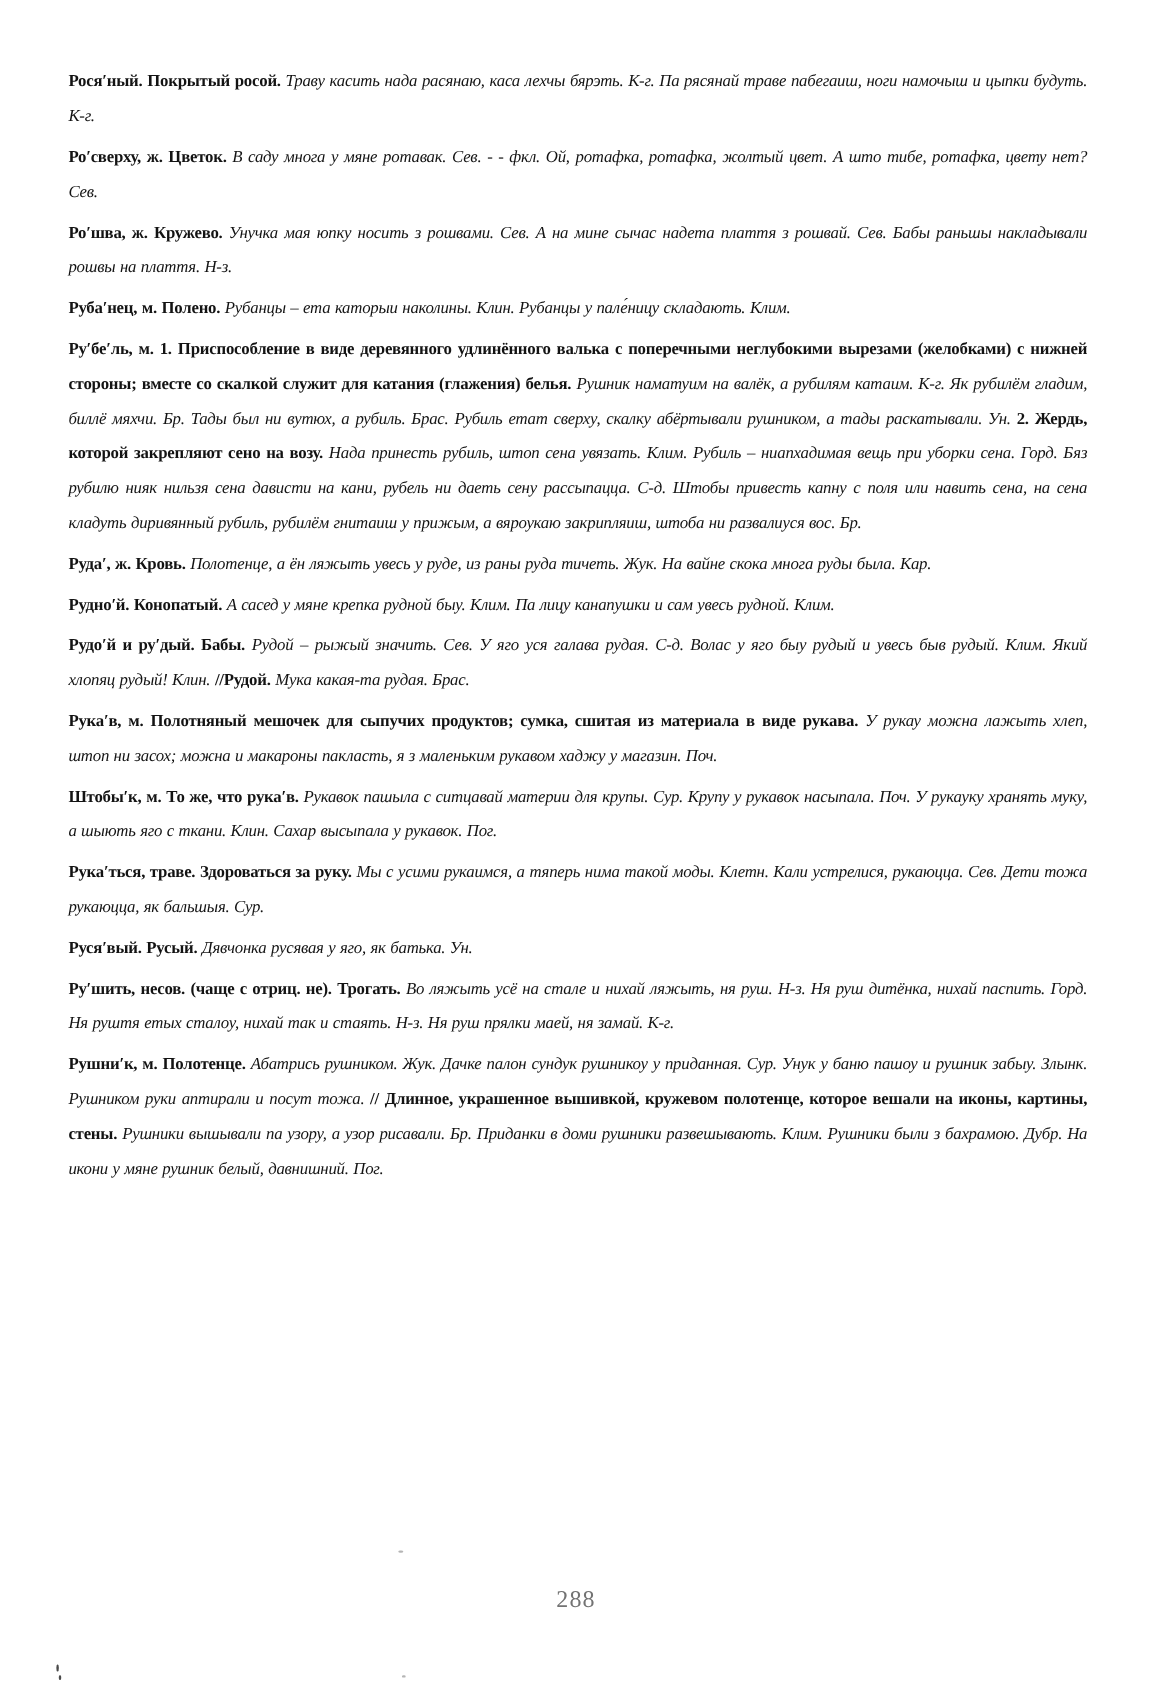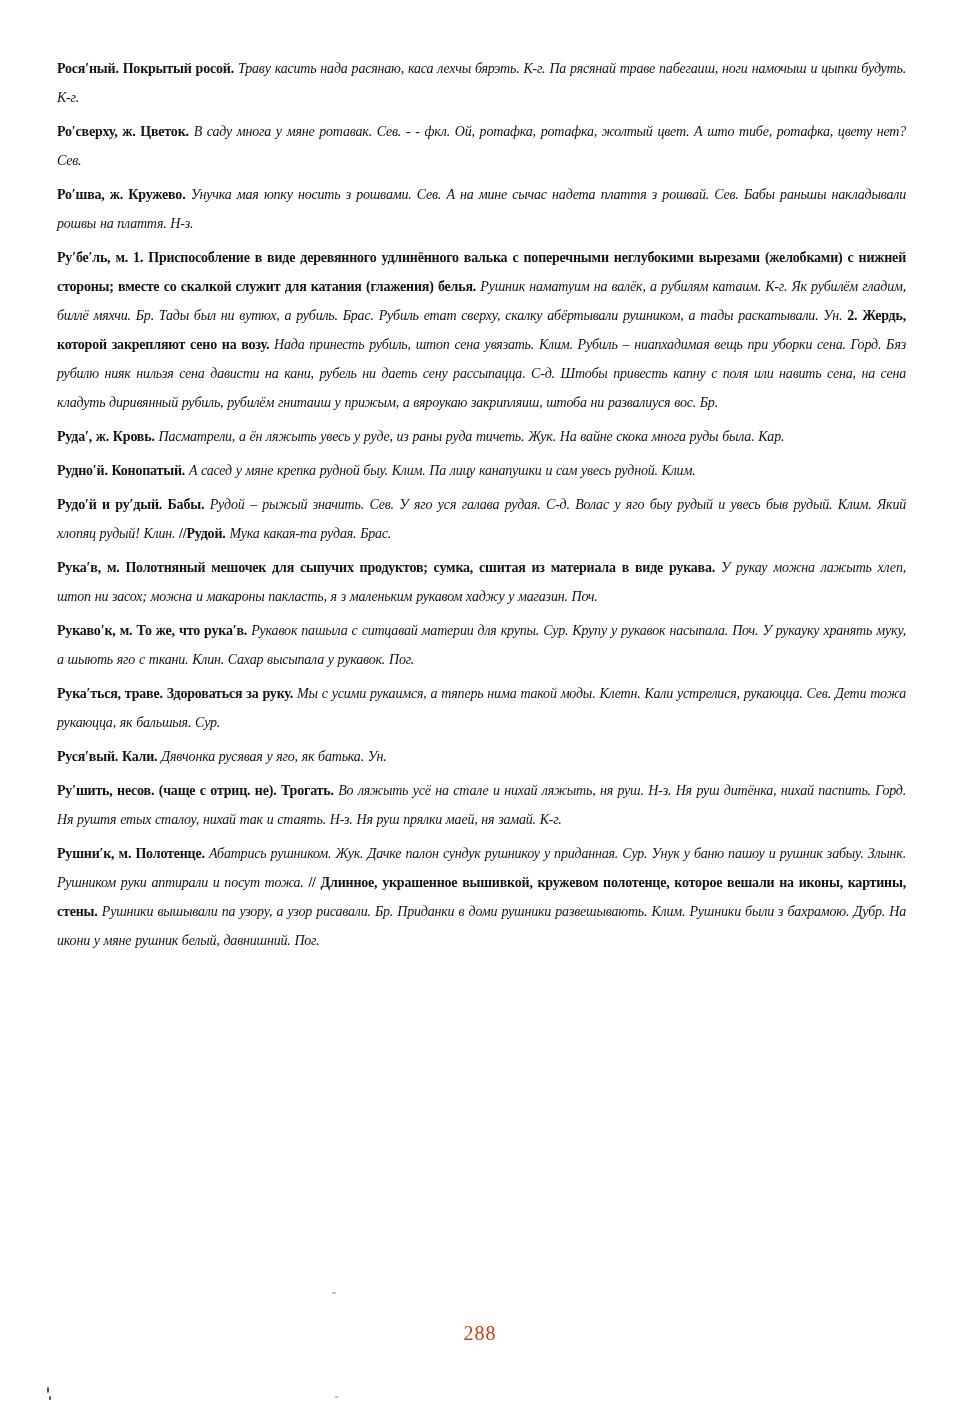--- a/index.html
+++ b/index.html
@@ -30,46 +30,47 @@
   .entry .b { font-weight: 700; font-style: normal; }
   .entry .i { font-style: italic; font-weight: 400; }
   .page-number {
     position: absolute;
     top: 1322px;
     left: 0;
     width: 100%;
     text-align: center;
     font-size: 20px;
     letter-spacing: 1px;
-    color: #c2410c;
+    color: #737373;
   }
   .speck {
     position: absolute;
     background: #4a4a4a;
     border-radius: 40%;
   }
   .speck.faint { background: #b5b5b5; }
 </style>
 </head>
 <body>
 
 <div class="page">
 
   <div class="text-block">
       <p class="entry"><span class="b">Рося′ный. Покрытый росой. </span><span class="i">Траву касить нада расянаю, каса лехчы бярэть. К-г. Па рясянай траве пабегаиш, ноги намочыш и цыпки будуть. К-г.</span></p>
       <p class="entry"><span class="b">Ро′сверху, ж. Цветок. </span><span class="i">В саду многа у мяне ротавак. Сев. - - фкл. Ой, ротафка, ротафка, жолтый цвет. А што тибе, ротафка, цвету нет? Сев.</span></p>
       <p class="entry"><span class="b">Ро′шва, ж. Кружево. </span><span class="i">Унучка мая юпку носить з рошвами. Сев. А на мине сычас надета плаття з рошвай. Сев. Бабы раньшы накладывали рошвы на плаття. Н-з.</span></p>
+      <p class="entry"><span class="b">Руба′нец, м. Полено. </span><span class="i">Рубанцы – ета каторыи наколины. Клин. Рубанцы у пале́ницу складають. Клим.</span></p>
       <p class="entry"><span class="b">Ру′бе′ль, м. 1. Приспособление в виде деревянного удлинённого валька с поперечными неглубокими вырезами (желобками) с нижней стороны; вместе со скалкой служит для катания (глажения) белья. </span><span class="i">Рушник наматуим на валёк, а рубилям катаим. К-г. Як рубилём гладим, биллё мяхчи. Бр. Тады был ни вутюх, а рубиль. Брас. Рубиль етат сверху, скалку абёртывали рушником, а тады раскатывали. Ун. </span><span class="b">2. Жердь, которой закрепляют сено на возу. </span><span class="i">Нада принесть рубиль, штоп сена увязать. Клим. Рубиль – ниапхадимая вещь при уборки сена. Горд. Бяз рубилю нияк нильзя сена дависти на кани, рубель ни даеть сену рассыпацца. С-д. Штобы привесть капну с поля или навить сена, на сена кладуть диривянный рубиль, рубилём гнитаиш у прижым, а вяроукаю закрипляиш, штоба ни развалиуся вос. Бр.</span></p>
-      <p class="entry"><span class="b">Руда′, ж. Кровь. </span><span class="i">Пасматрели, а ён ляжыть увесь у руде, из раны руда тичеть. Жук. На вайне скока многа руды была. Кар.</span></p>
+      <p class="entry"><span class="b">Руда′, ж. Кровь. </span><span class="i">Полотенце, а ён ляжыть увесь у руде, из раны руда тичеть. Жук. На вайне скока многа руды была. Кар.</span></p>
       <p class="entry"><span class="b">Рудно′й. Конопатый. </span><span class="i">А сасед у мяне крепка рудной быу. Клим. Па лицу канапушки и сам увесь рудной. Клим.</span></p>
       <p class="entry"><span class="b">Рудо′й и ру′дый. Бабы. </span><span class="i">Рудой – рыжый значить. Сев. У яго уся галава рудая. С-д. Волас у яго быу рудый и увесь быв рудый. Клим. Який хлопяц рудый! Клин.  </span><span class="b">//Рудой. </span><span class="i">Мука какая-та рудая. Брас.</span></p>
       <p class="entry"><span class="b">Рука′в, м. Полотняный мешочек для сыпучих продуктов; сумка, сшитая из материала в виде рукава. </span><span class="i">У рукау можна лажыть хлеп, штоп ни засох; можна и макароны пакласть, я з маленьким рукавом хаджу у магазин. Поч.</span></p>
-      <p class="entry"><span class="b">Рукаво′к, м. То же, что рука′в. </span><span class="i">Рукавок пашыла с ситцавай материи для крупы. Сур. Крупу у рукавок насыпала. Поч. У рукауку хранять муку, а шыють яго с ткани. Клин. Сахар высыпала у рукавок. Пог.</span></p>
+      <p class="entry"><span class="b">Штобы′к, м. То же, что рука′в. </span><span class="i">Рукавок пашыла с ситцавай материи для крупы. Сур. Крупу у рукавок насыпала. Поч. У рукауку хранять муку, а шыють яго с ткани. Клин. Сахар высыпала у рукавок. Пог.</span></p>
       <p class="entry"><span class="b">Рука′ться, траве. Здороваться за руку. </span><span class="i">Мы с усими рукаимся, а тяперь нима такой моды. Клетн. Кали устрелися, рукаюцца. Сев. Дети тожа рукаюцца, як бальшыя. Сур.</span></p>
-      <p class="entry"><span class="b">Руся′вый. Кали. </span><span class="i">Дявчонка русявая у яго, як батька. Ун.</span></p>
+      <p class="entry"><span class="b">Руся′вый. Русый. </span><span class="i">Дявчонка русявая у яго, як батька. Ун.</span></p>
       <p class="entry"><span class="b">Ру′шить, несов. (чаще с отриц. не). Трогать. </span><span class="i">Во ляжыть усё на стале и нихай ляжыть, ня руш. Н-з. Ня руш дитёнка, нихай паспить. Горд. Ня руштя етых сталоу, нихай так и стаять. Н-з. Ня руш прялки маей, ня замай. К-г.</span></p>
       <p class="entry"><span class="b">Рушни′к, м. Полотенце. </span><span class="i">Абатрись рушником. Жук. Дачке палон сундук рушникоу у приданная. Сур. Унук у баню пашоу и рушник забыу. Злынк. Рушником руки аптирали и посут тожа. </span><span class="b">// Длинное, украшенное вышивкой, кружевом полотенце, которое вешали на иконы, картины, стены. </span><span class="i">Рушники вышывали па узору, а узор рисавали. Бр. Приданки в доми рушники развешывають. Клим. Рушники были з бахрамою. Дубр. На икони у мяне рушник белый, давнишний. Пог.</span></p>
     </div>
 
   <div class="page-number">288</div>
 
   <div class="speck" style="left:47px; top:1387px; width:2px; height:6px;"></div>
   <div class="speck" style="left:49px; top:1396px; width:2px; height:4px;"></div>
   <div class="speck faint" style="left:335px; top:1396px; width:3px; height:2px;"></div>
   <div class="speck faint" style="left:332px; top:1292px; width:4px; height:2px;"></div>

